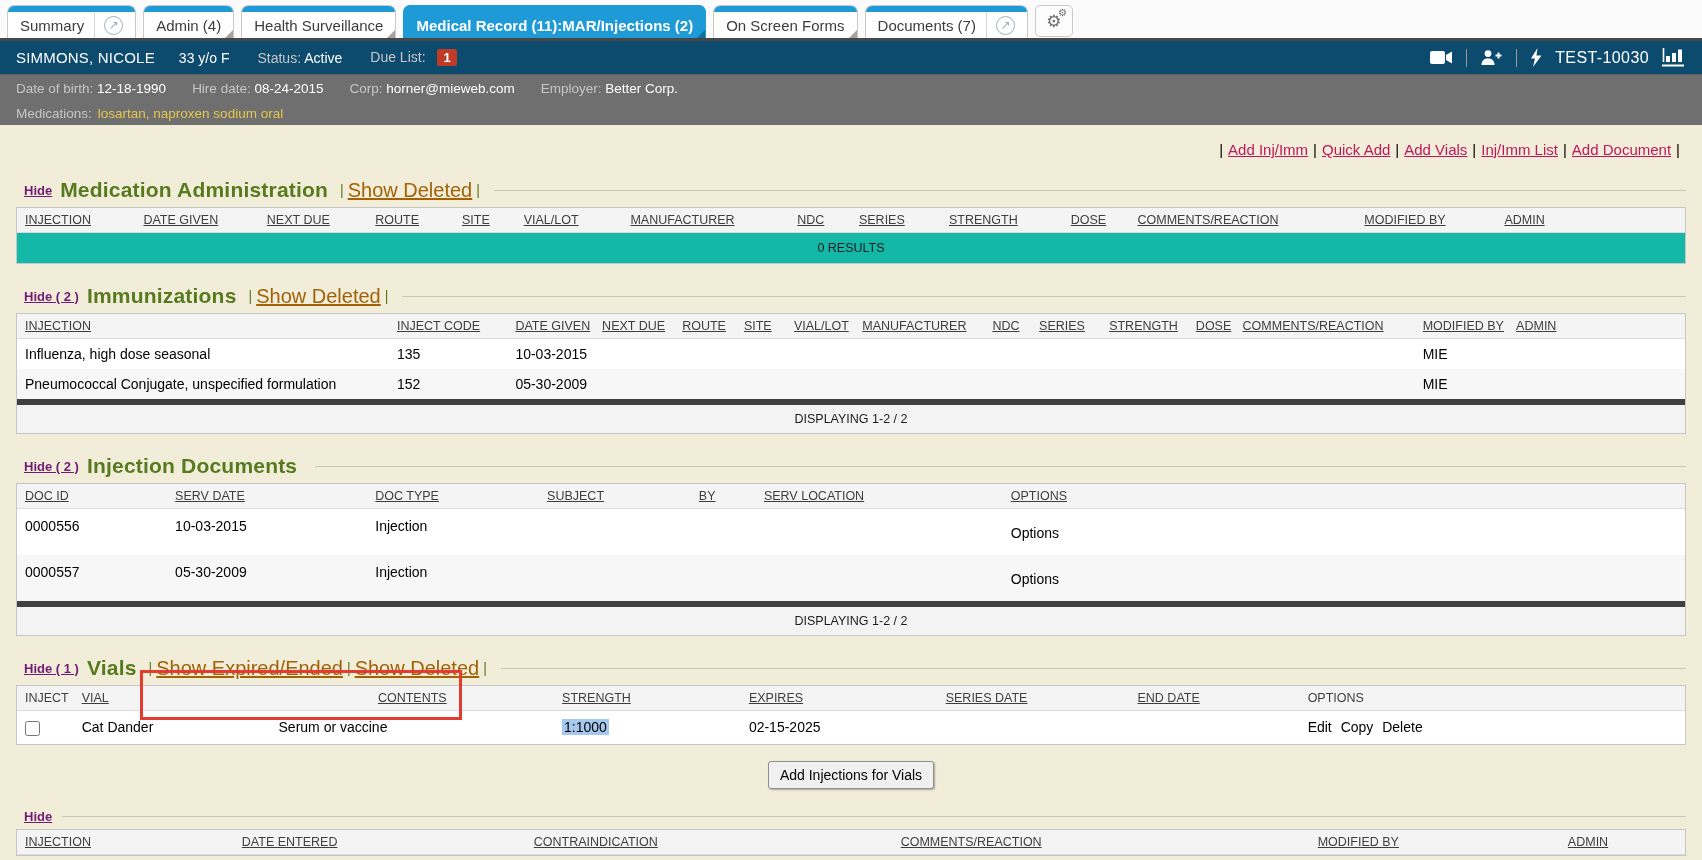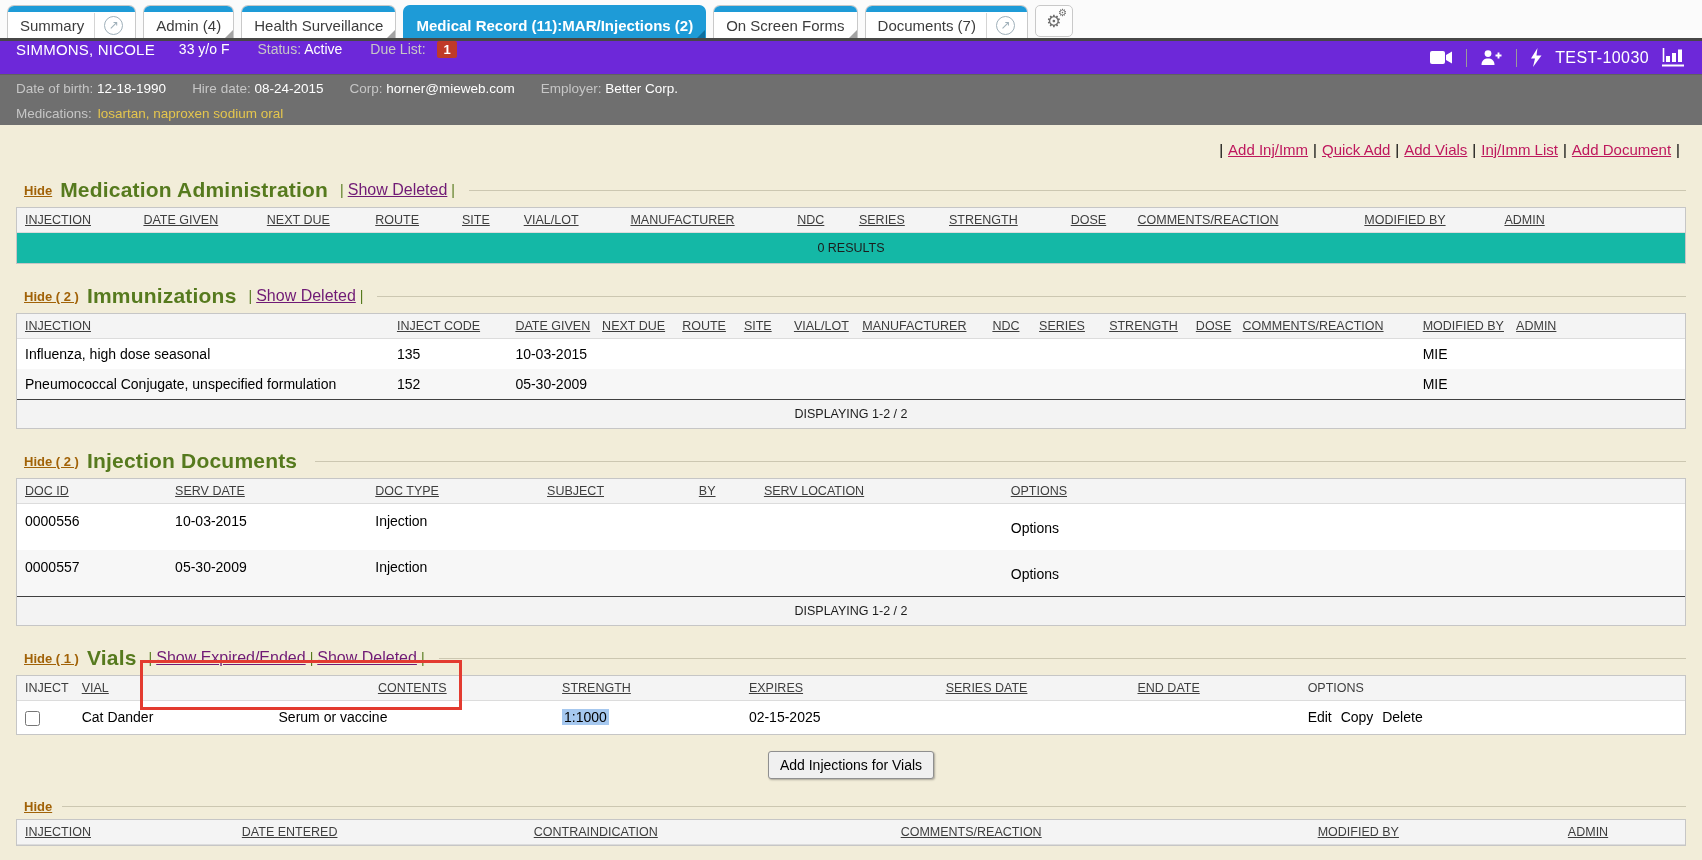--- a/index.html
+++ b/index.html
@@ -23,22 +23,22 @@
   .tab.active.fold::after { border-bottom-color: #0f6e9e; }
   .tab-seg { display: flex; align-items: center; border-left: 1px solid #d4d4d4; margin-left: 10px; padding-left: 9px; align-self: stretch; }
   .circ-icon { width: 19px; height: 19px; border: 1px solid #9fb0ba; border-radius: 50%;
     color: #9fb0ba; font-size: 12px; line-height: 17px; text-align: center; display: inline-block; }
   .gear-btn { position: relative; height: 32px; width: 38px; background: #fdfdfd; border: 1px solid #c9c9c9;
     border-radius: 5px; margin-bottom: 1px; display: flex; align-items: center; justify-content: center;
     color: #6d6d6d; cursor: pointer; }
   .gear-btn .g1 { font-size: 17px; line-height: 1; }
   .gear-btn .g2 { position: absolute; top: 2px; right: 5px; font-size: 10px; line-height: 1; }
   
-  .band1 { background: #6d28d9; border-top: 3px solid #474747; height: 36px;
-    display: flex; color: #fff; padding: 0 16px; position: relative; }
+  .band1 { background: #0c4a6e; border-top: 3px solid #474747; height: 36px;
+    display: flex; align-items: center; color: #fff; padding: 0 16px; position: relative; }
   .p-name { font-size: 15px; letter-spacing: .2px; }
   .p-age { margin-left: 24px; font-size: 14px; }
   .lbl { color: #c6c6c6; }
   .pair { margin-left: 28px; font-size: 14px; }
   .due-badge { display: inline-block; background: #c03a28; color: #fff; padding: 1px 6px; margin-left: 8px;
     font-size: 13px; font-weight: bold; border-radius: 2px; }
   .hdr-icons { position: absolute; right: 16px; top: 0; bottom: 0; display: flex; align-items: center; gap: 13px; }
   .vdiv { width: 1px; height: 18px; background: #9a9a9a; }
   .chart-id { font-size: 16px; letter-spacing: .4px; }
   .band2 { background: #6f6f6f; border-top: 1px solid #616161; height: 27px; display: flex; align-items: center;
@@ -46,33 +46,33 @@
   .band2 .pair2 { margin-right: 26px; }
   .band3 { background: #6f6f6f; height: 24px; display: flex; align-items: center; padding: 0 16px;
     font-size: 13.5px; color: #c6c6c6; }
   .meds-val { color: #e5c64d; margin-left: 6px; }
   
   .content { background: #f2edd9; height: 735px; }
   .actions { text-align: right; padding: 16px 20px 0 0; font-size: 15px; color: #000; }
   .actions a { color: #be185d; text-decoration: underline; margin: 0 3px; cursor: pointer; }
   .actions .pipe { margin: 0 2px; }
   .sec-head { display: flex; align-items: center; margin: 20px 16px 5px 24px; white-space: nowrap; }
-  .hide-link { color: #a16207; font-weight: bold; font-size: 13px; text-decoration: underline; cursor: pointer; }
+  .hide-link { color: #701a75; font-weight: bold; font-size: 13px; text-decoration: underline; cursor: pointer; }
   .sec-title { color: #567a1e; font-weight: bold; font-size: 21px; margin: 0 8px; letter-spacing: .2px; }
   .green-pipe { color: #567a1e; font-size: 14px; margin: 0 4px; }
-  .green-link { color: #701a75; font-size: 16px; text-decoration: underline; cursor: pointer; }
+  .green-link { color: #a16207; font-size: 20px; text-decoration: underline; cursor: pointer; }
   .sec-rule { flex: 1; height: 1px; background: #ccc7b1; margin-left: 10px; }
   .tablebox { background: #fff; border: 1px solid #c6c6c6; margin: 0 16px; }
   table { width: 100%; border-collapse: collapse; table-layout: fixed; }
   th { background: #f4f4f4; border-bottom: 1px solid #dcdcdc; color: #3e3e3e; font-weight: normal;
     font-size: 12.5px; text-align: left; padding: 5px 8px; text-decoration: underline;
     white-space: nowrap; overflow: hidden; cursor: pointer; }
   td { font-size: 14px; color: #000; padding: 7px 8px; white-space: nowrap; overflow: hidden; }
   tbody tr:nth-child(even) { background: #f7f7f7; }
-  .tbl-footer { background: #f3f3f3; border-top: 1px solid #404040; text-align: center;
+  .tbl-footer { background: #f3f3f3; border-top: 6px solid #404040; text-align: center;
     font-size: 12.5px; color: #1c1c1c; padding: 7px 0; }
   .tbl-empty { background: #14b8a6; text-align: center; font-size: 12.5px; color: #1c1c1c; padding: 8px 0; }
   
   .tbl-medadmin th:nth-child(1){width:7.1%} .tbl-medadmin th:nth-child(2){width:7.4%}
   .tbl-medadmin th:nth-child(3){width:6.5%} .tbl-medadmin th:nth-child(4){width:5.2%}
   .tbl-medadmin th:nth-child(5){width:3.7%} .tbl-medadmin th:nth-child(6){width:6.4%}
   .tbl-medadmin th:nth-child(7){width:10%} .tbl-medadmin th:nth-child(8){width:3.7%}
   .tbl-medadmin th:nth-child(9){width:5.4%} .tbl-medadmin th:nth-child(10){width:7.3%}
   .tbl-medadmin th:nth-child(11){width:4%} .tbl-medadmin th:nth-child(12){width:13.6%}
   .tbl-medadmin th:nth-child(13){width:8.4%}

